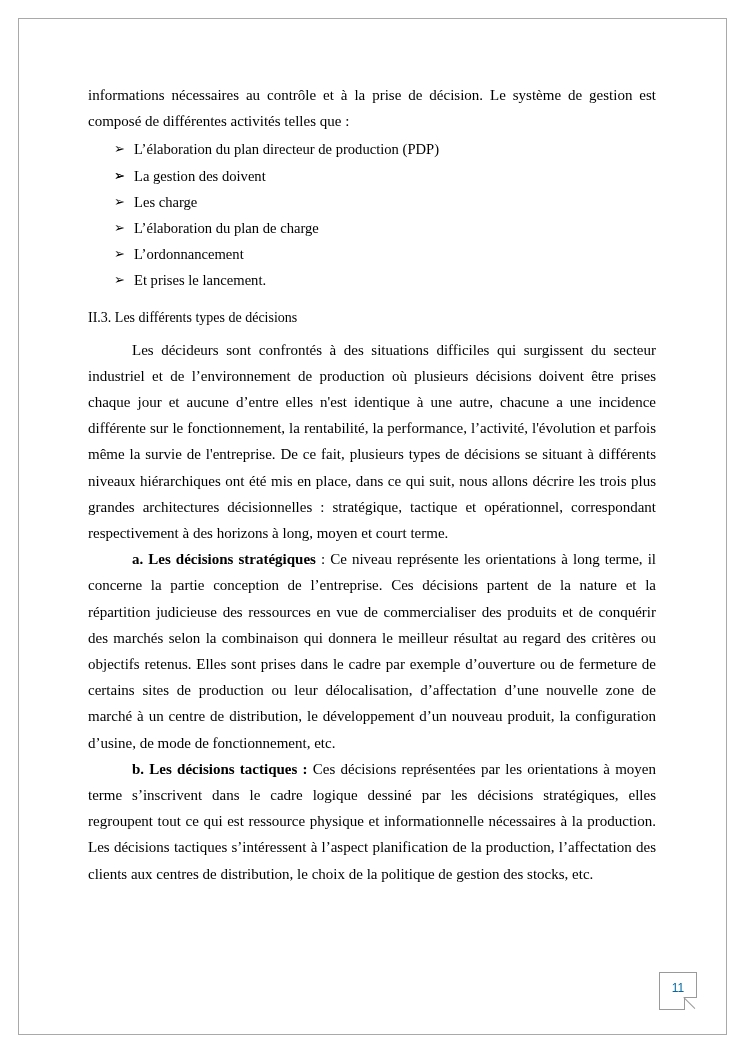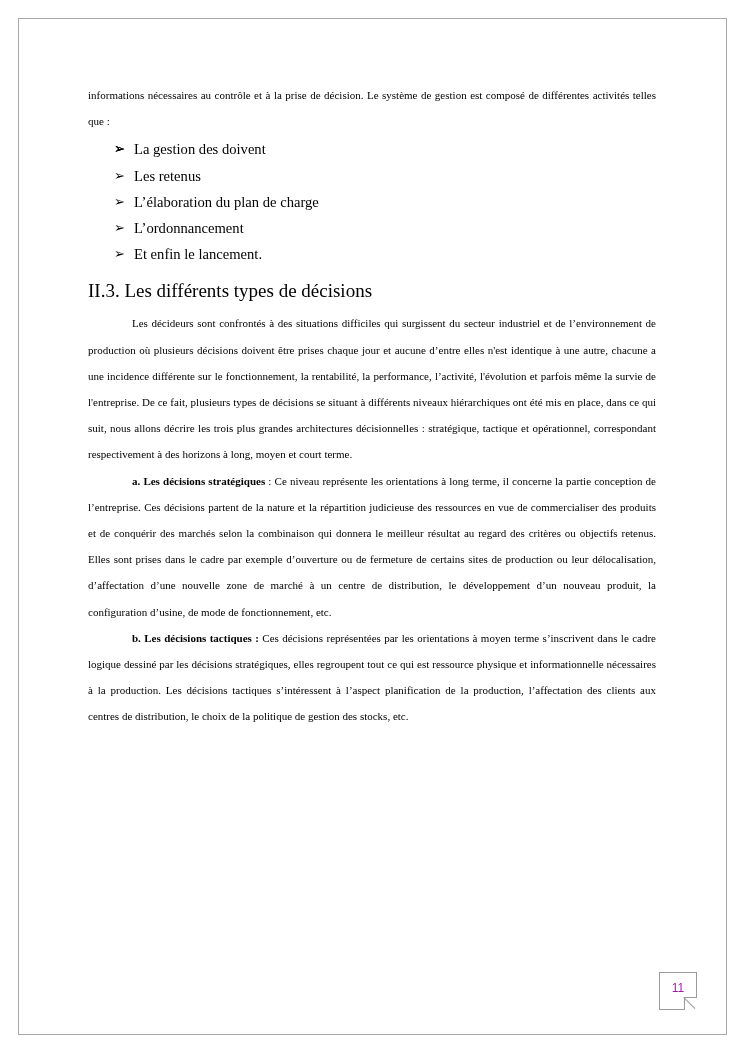--- a/index.html
+++ b/index.html
@@ -34,21 +34,21 @@
     pointer-events: none;
   }
   .content {
     position: absolute;
     left: 88px;
     top: 82px;
     width: 568px;
   }
   p {
     margin: 0;
-    font-size: 11px;
+    font-size: 15px;
     line-height: 26.2px;
     text-align: justify;
     text-justify: inter-word;
   }
   .intro {
     margin-bottom: 2px;
   }
   .bullets {
     margin: 0;
     padding: 0;
@@ -60,21 +60,21 @@
     padding-left: 46px;
     position: relative;
   }
   .bullets li .marker {
     position: absolute;
     left: 26px;
     top: 0;
     font-size: 13px;
   }
   h2.heading {
-    font-size: 19px;
+    font-size: 14px;
     font-weight: normal;
     line-height: 26px;
     margin: 11px 0 6px 0;
     text-align: left;
   }
   .indent {
     text-indent: 44px;
   }
   .para-block {
   }
@@ -92,21 +92,21 @@
     box-sizing: border-box;
   }
   .page-number-box .num {
     position: absolute;
     left: 0;
     top: 8px;
     width: 100%;
     text-align: center;
     font-family: "Liberation Sans", sans-serif;
     font-size: 12px;
-    color: #a21caf;
+    color: #0369a1;
   }
   .page-number-box .fold {
     position: absolute;
     right: -1px;
     bottom: -1px;
     width: 12px;
     height: 12px;
     background: #ffffff;
     border-left: 1px solid #9a9a9a;
     border-top: 1px solid #9a9a9a;
@@ -129,43 +129,44 @@
 <div class="page">
   <div class="page-border"></div>
 
   <div class="content">
 
     <p class="intro">informations nécessaires au contrôle et à la prise de décision. Le système de gestion est composé de différentes activités telles que :</p>
 
     <ul class="bullets">
       <li>
         <span class="marker">➢</span>
+        <span>L’élaboration du plan directeur de production (PDP)</span>
       </li>
       <li>
         <span class="marker">➢</span>
       </li>
       <li>
         <span class="marker">➢</span>
         <span>La gestion des doivent</span>
       </li>
       <li>
         <span class="marker">➢</span>
-        <span>Les retenus</span>
+        <span>Les charge</span>
       </li>
       <li>
         <span class="marker">➢</span>
         <span>L’élaboration du plan de charge</span>
       </li>
       <li>
         <span class="marker">➢</span>
         <span>L’ordonnancement</span>
       </li>
       <li>
         <span class="marker">➢</span>
-        <span>Et enfin le lancement.</span>
+        <span>Et prises le lancement.</span>
       </li>
     </ul>
 
     <h2 class="heading">II.3. Les différents types de décisions</h2>
 
     <p class="indent">Les décideurs sont confrontés à des situations difficiles qui surgissent du secteur industriel et de l’environnement de production où plusieurs décisions doivent être prises chaque jour et aucune d’entre elles n'est identique à une autre, chacune a une incidence différente sur le fonctionnement, la rentabilité, la performance, l’activité, l'évolution et parfois même la survie de l'entreprise. De ce fait, plusieurs types de décisions se situant à différents niveaux hiérarchiques ont été mis en place, dans ce qui suit, nous allons décrire les trois plus grandes architectures décisionnelles : stratégique, tactique et opérationnel, correspondant respectivement à des horizons à long, moyen et court terme.</p>
 
     <p class="indent para-block"><span class="bold">a. Les décisions stratégiques</span><span> : Ce niveau représente les orientations à long terme, il concerne la partie conception de l’entreprise. Ces décisions partent de la nature et la répartition judicieuse des ressources en vue de commercialiser des produits et de conquérir des marchés selon la combinaison qui donnera le meilleur résultat au regard des critères ou objectifs retenus. Elles sont prises dans le cadre par exemple d’ouverture ou de fermeture de certains sites de production ou leur délocalisation, d’affectation d’une nouvelle zone de marché à un centre de distribution, le développement d’un nouveau produit, la configuration d’usine, de mode de fonctionnement, etc.</span></p>
 
     <p class="indent para-block"><span class="bold">b. Les décisions tactiques :</span><span> Ces décisions représentées par les orientations à moyen terme s’inscrivent dans le cadre logique dessiné par les décisions stratégiques, elles regroupent tout ce qui est ressource physique et informationnelle nécessaires à la production. Les décisions tactiques s’intéressent à l’aspect planification de la production, l’affectation des clients aux centres de distribution, le choix de la politique de gestion des stocks, etc.</span></p>

